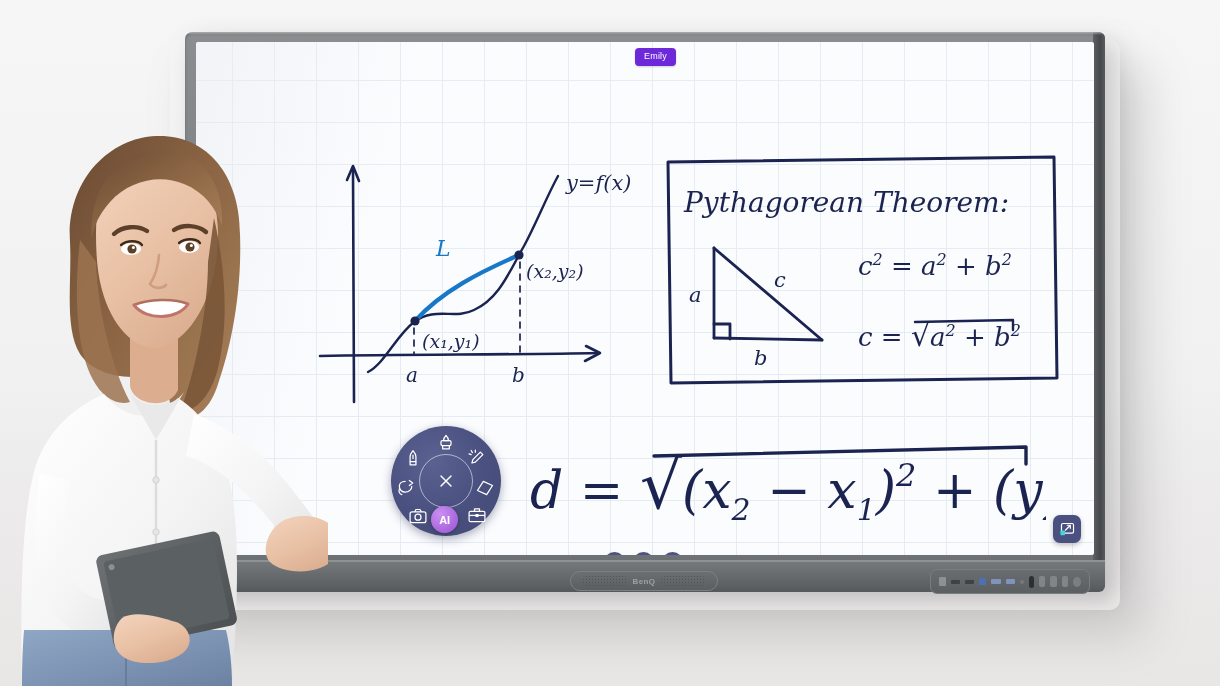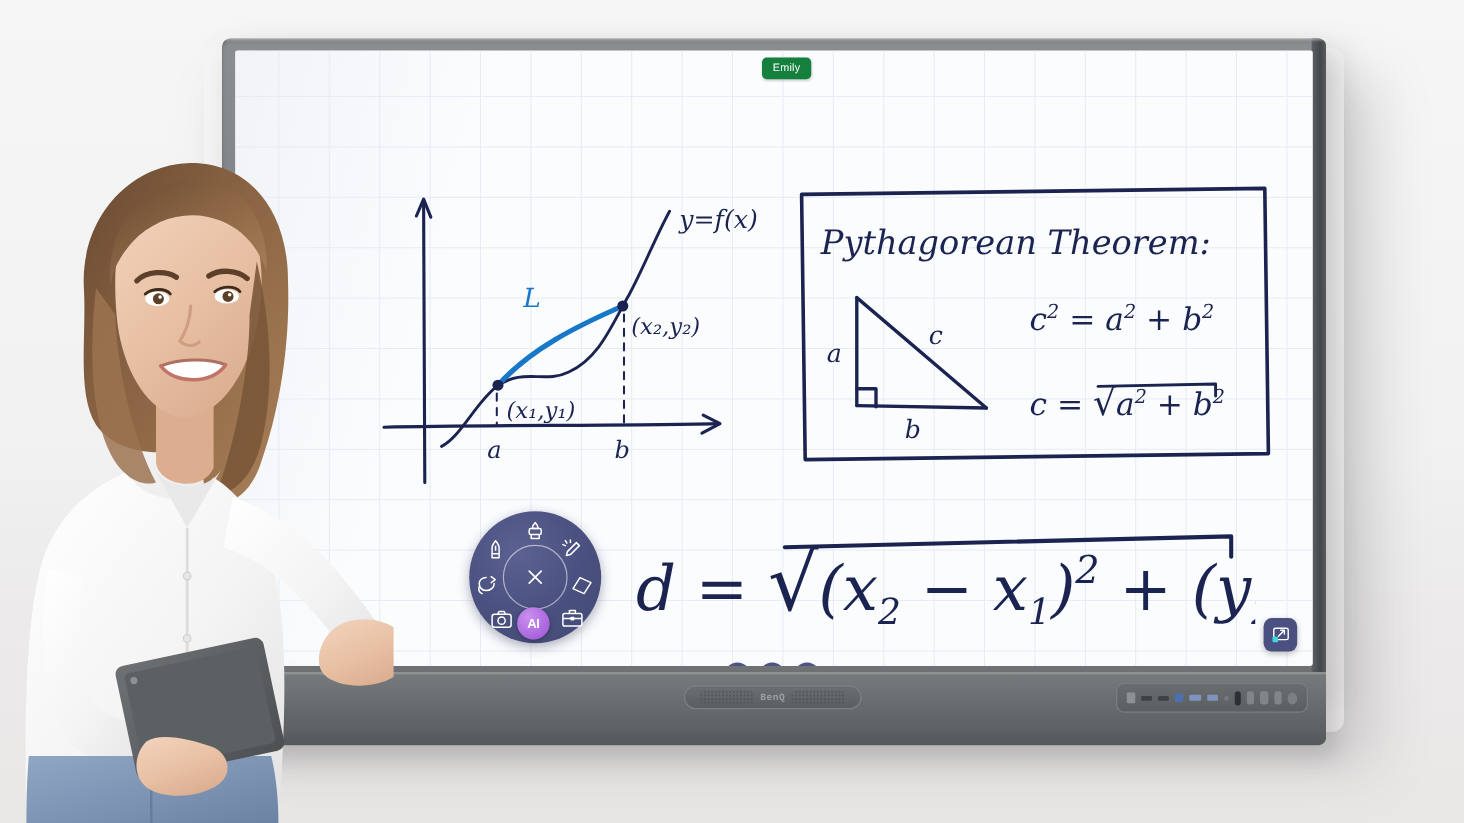--- a/index.html
+++ b/index.html
@@ -65,21 +65,21 @@
   }
   #screen-vignette{
     position:absolute; inset:0;
     background:linear-gradient(105deg, rgba(232,236,242,.55) 0%, rgba(255,255,255,0) 22%);
     pointer-events:none;
   }
 
   
   #name-tab {
     position: absolute; left: 439px; top: 6px;
-    background: #15803d;
+    background: #6d28d9;
     color: #ffffff;
     font-size: 9px;
     letter-spacing: .2px;
     padding: 4px 9px 5px 9px;
     border-radius: 4px;
     line-height: 1;
     box-shadow: 0 1px 2px rgba(0,0,0,.18);
   }
 
   
@@ -156,25 +156,24 @@
     background: #4a5080;
     display: flex; align-items: center; justify-content: center;
     box-shadow: 0 2px 5px rgba(0,0,0,.25);
   }
   #cast-button svg { width: 17px; height: 17px; }
 
   
   #chassis {
     position: absolute;
     left: 185px; top: 560px;
-    width: 920px; height: 61px;
+    width: 920px; height: 32px;
     background: linear-gradient(180deg,#777b7d 0%, #6a6e71 38%, #5d6164 78%, #54585b 100%);
     border-radius: 0 0 6px 6px;
     box-shadow: 8px 10px 18px rgba(120,118,118,0.3);
-    font-family: Liberation Mono, monospace;
   }
   #chassis::before{
     content:""; position:absolute; left:0; top:0; right:0; height:2px;
     background:rgba(255,255,255,.18);
   }
   #speaker-grille {
     position: absolute; left: 385px; top: 11px;
     width: 148px; height: 20px;
     border-radius: 10px;
     background: linear-gradient(180deg,#6b6f72,#5a5e61);

